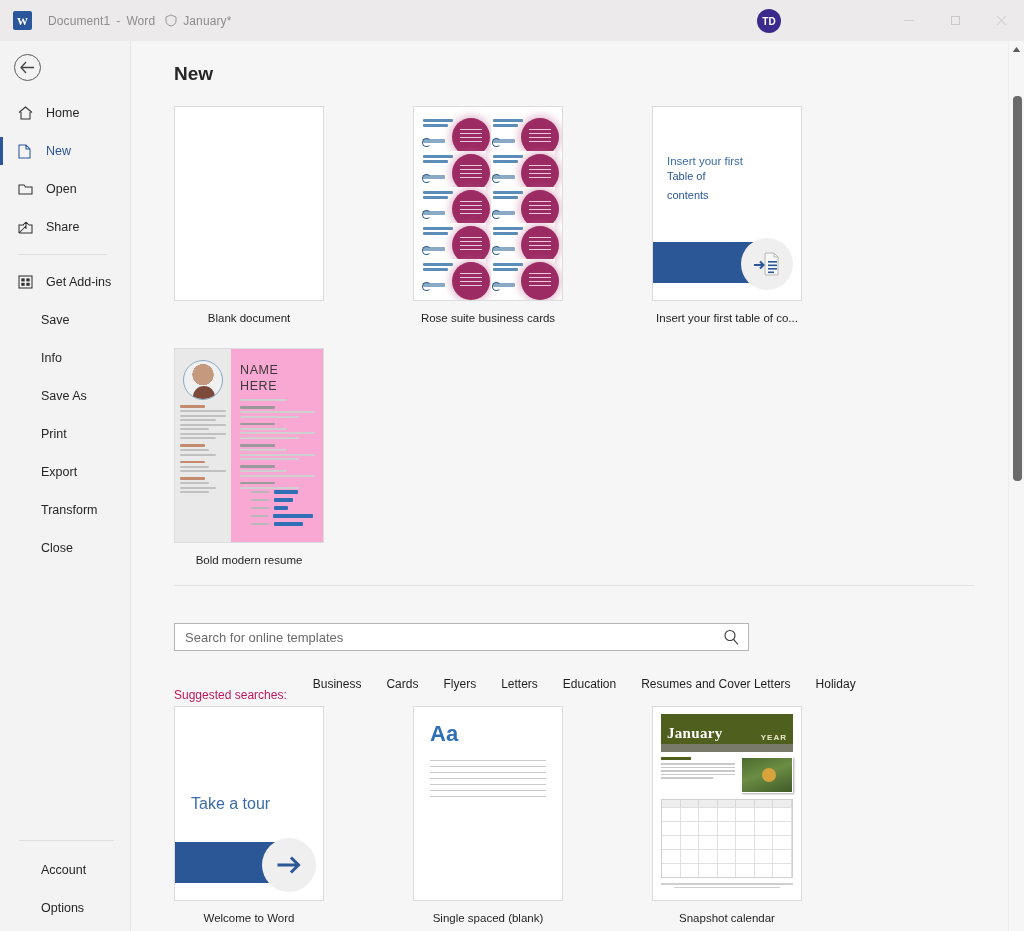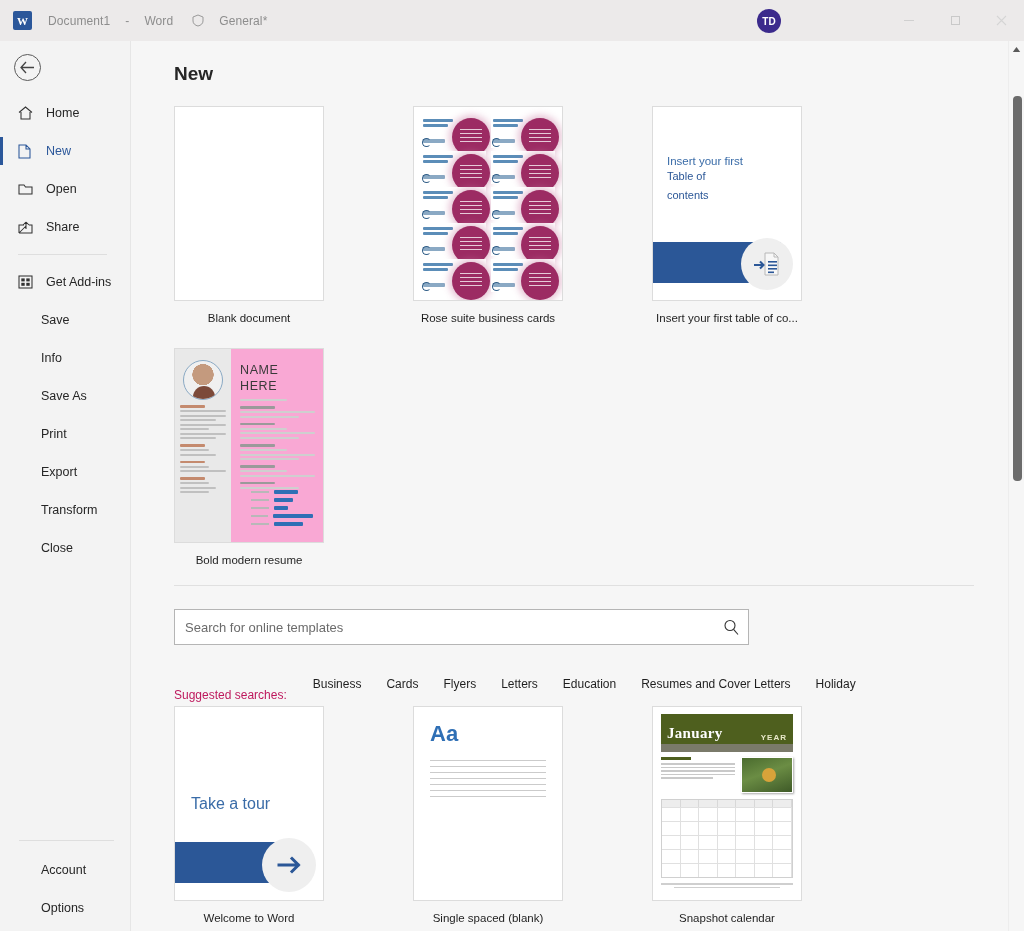--- a/index.html
+++ b/index.html
@@ -18,21 +18,21 @@
     background: #eceaea; display: flex; align-items: center;
   }
   .word-logo {
     width: 19px; height: 19px; margin-left: 13px; border-radius: 2px;
     background: #2b579a; color: #fff; font-size: 11px; font-weight: bold;
     display: flex; align-items: center; justify-content: center;
     font-family: "Liberation Serif", serif;
   }
   .title-text {
     margin-left: 16px; font-size: 12px; color: #8d8d8d; letter-spacing: .1px;
-    display: flex; align-items: center; gap: 15px;
+    display: flex; align-items: center; gap: 6px;
   }
   .shield-ic { display: inline-flex; margin-left: 4px; }
   .avatar {
     position: absolute; left: 757px; top: 9px;
     width: 24px; height: 24px; border-radius: 50%;
     background: #3b2a8c; color: #fff;
     font-size: 10px; font-weight: bold;
     display: flex; align-items: center; justify-content: center;
   }
   .wincontrols {
@@ -160,21 +160,21 @@
   .lcol .lines i { background: #c0c0c0; }
   .lcol .lines i.hd { background: #c48a6e; width: 55%; }
   .skills { position: absolute; left: 20px; right: 10px; bottom: 12px; }
   .skills .srow { display: flex; align-items: center; margin-bottom: 4px; }
   .skills .slab { width: 18px; height: 2px; background: #b8b8b8; margin-right: 5px; }
   .skills .sbar { height: 4px; background: #2f6fb5; border-radius: 1px; }
 
   
   .divider { position: absolute; left: 43px; top: 544px; width: 800px; height: 1px; background: #e0e0e0; }
   .searchbox {
-    position: absolute; left: 43px; top: 568px; width: 575px; height: 36px;
+    position: absolute; left: 43px; top: 582px; width: 575px; height: 28px;
     background: #fff; border: 1px solid #b5b5b5; display: flex; align-items: center;
   }
   .searchbox input {
     flex: 1; border: none; outline: none; height: 100%;
     padding: 0 10px; font-size: 13px; color: #444; background: transparent;
     font-family: "Liberation Sans", sans-serif;
   }
   .searchbox input::placeholder { color: #6b6b6b; }
   .search-btn { width: 34px; height: 100%; display: flex; align-items: center; justify-content: center; cursor: pointer; }
   .suggest { position: absolute; left: 43px; top: 624px; display: flex; align-items: center; font-size: 12px; }
@@ -247,21 +247,21 @@
     <div class="word-logo">W</div>
     <div class="title-text">
       <span>Document1</span>
       <span>-</span>
       <span>Word</span>
       <span class="shield-ic">
         <svg width="12" height="13" viewBox="0 0 12 13">
             <path d="M6 1 L11 3 V7 C11 9.6 8.8 11.4 6 12 C3.2 11.4 1 9.6 1 7 V3 Z" fill="none" stroke="#9a9a9a" stroke-width="1"></path>
           </svg>
       </span>
-      <span>General*</span>
+      <span>January*</span>
     </div>
     <div class="avatar">
       <span>TD</span>
     </div>
     <div class="wincontrols">
       <div class="wc">
           <span class="bar"></span>
         </div>
       <div class="wc">
           <span class="sq"></span>

